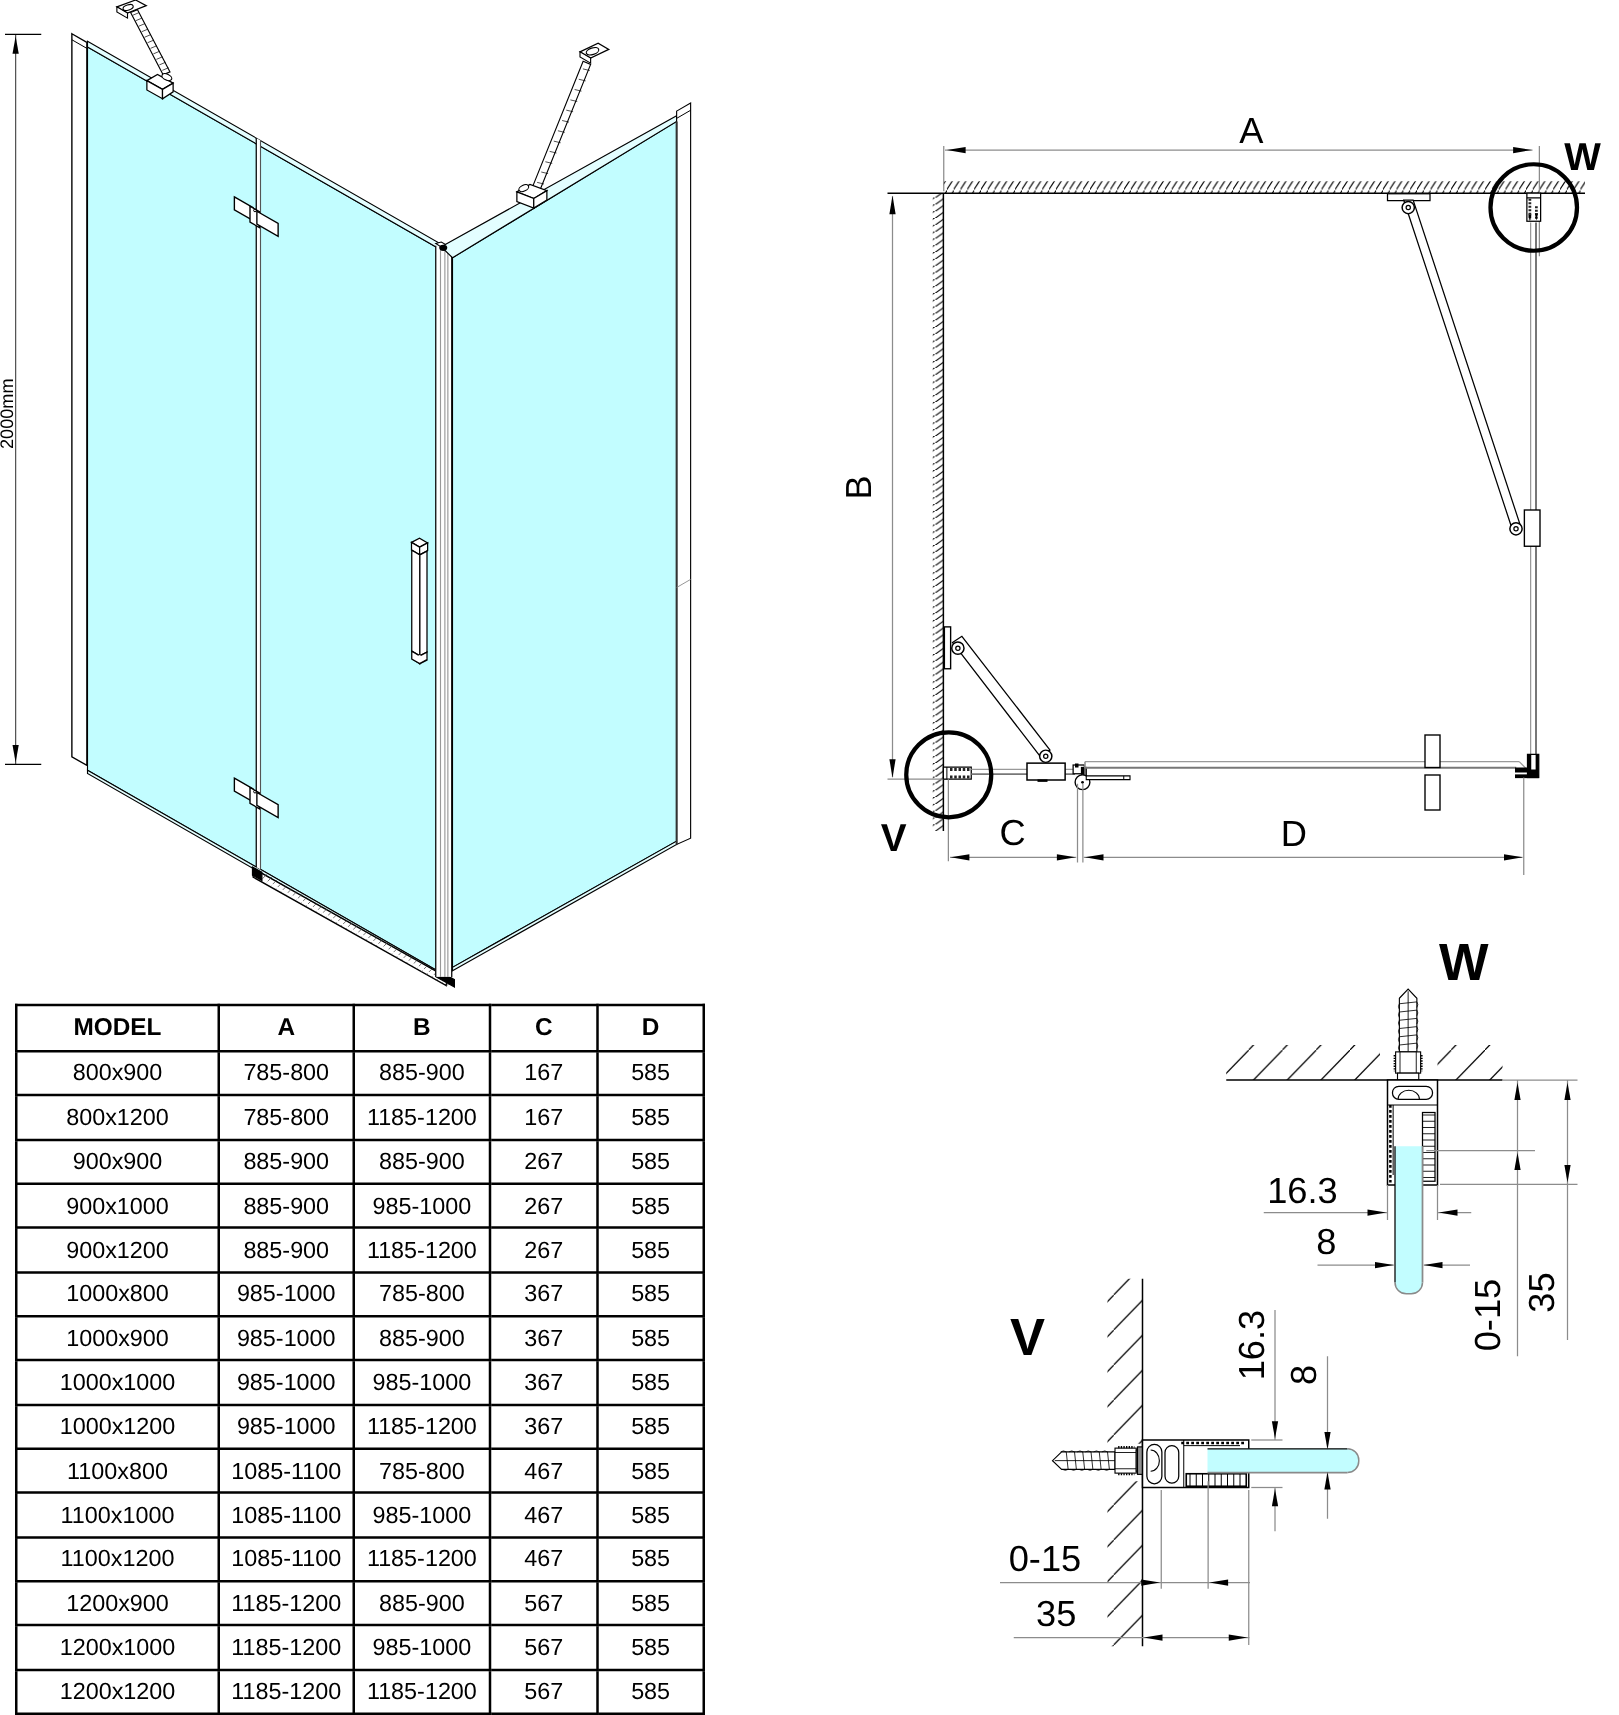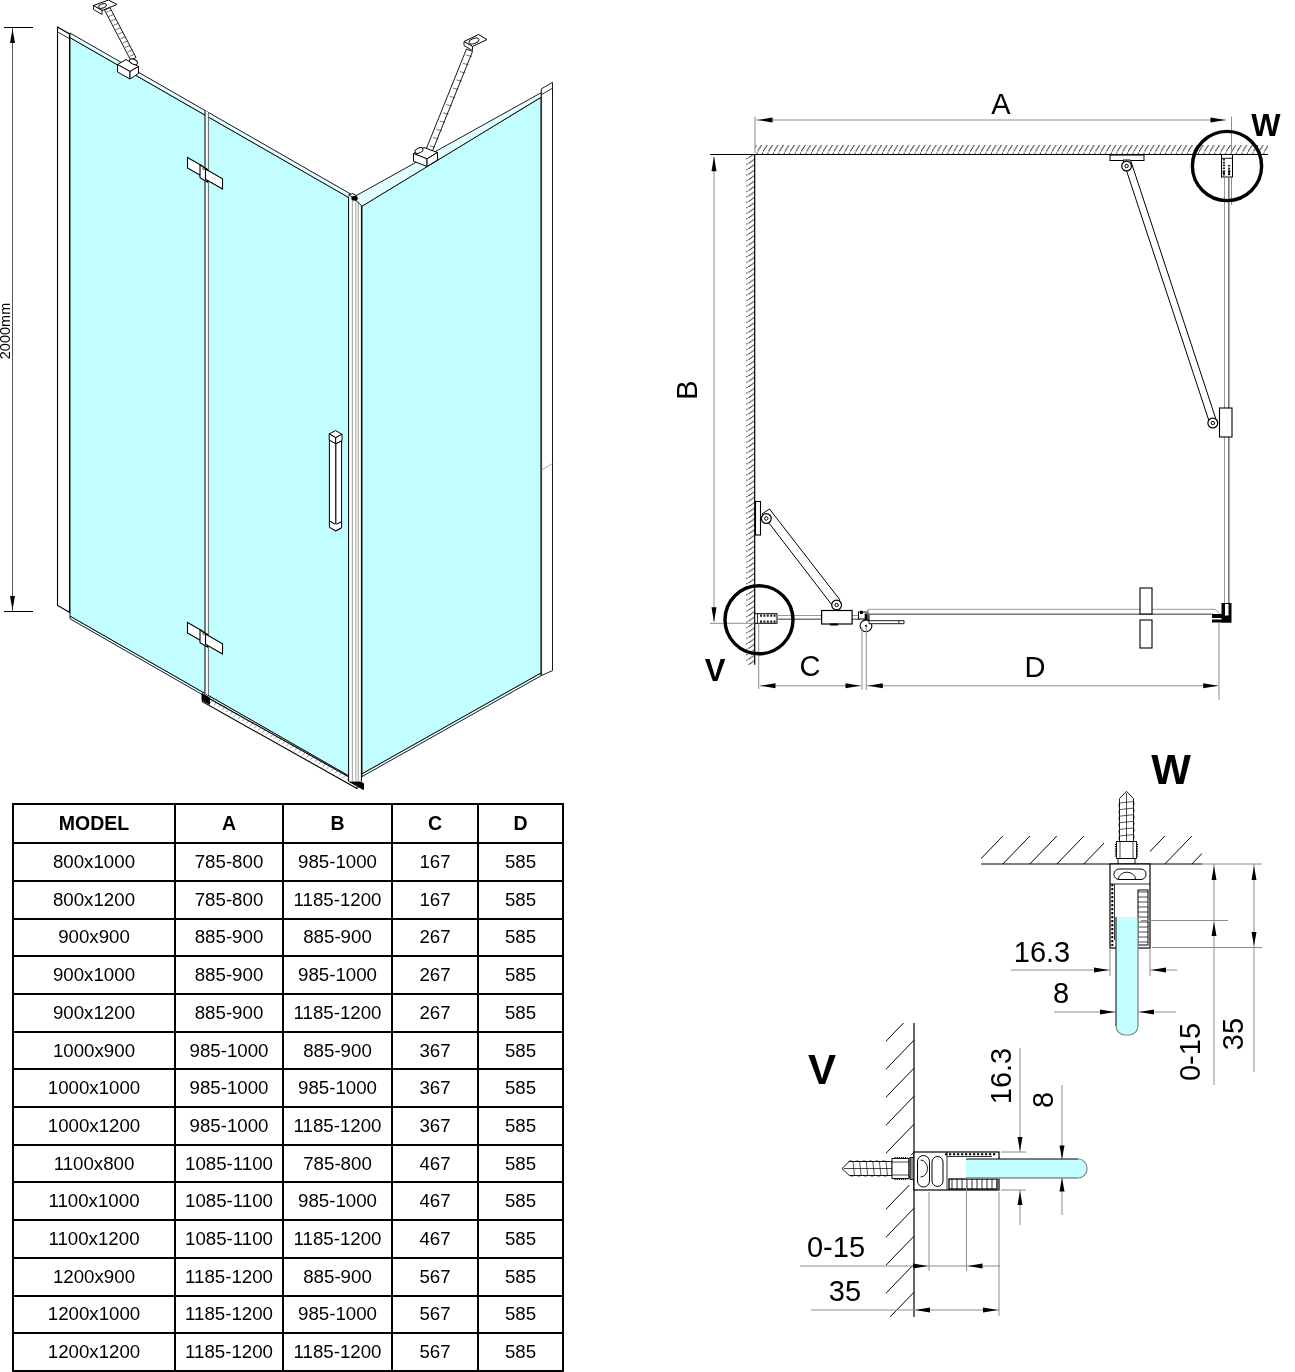--- a/index.html
+++ b/index.html
@@ -380,23 +380,23 @@
       </colgroup>
 <tbody>
         <tr>
           <th>MODEL</th>
           <th>A</th>
           <th>B</th>
           <th>C</th>
           <th>D</th>
         </tr>
 <tr>
-          <td>800x1000</td>
+          <td>800x900</td>
           <td>785-800</td>
-          <td>985-1000</td>
+          <td>885-900</td>
           <td>167</td>
           <td>585</td>
         </tr>
 <tr>
           <td>800x1200</td>
           <td>785-800</td>
           <td>1185-1200</td>
           <td>167</td>
           <td>585</td>
         </tr>
@@ -412,20 +412,27 @@
           <td>885-900</td>
           <td>985-1000</td>
           <td>267</td>
           <td>585</td>
         </tr>
 <tr>
           <td>900x1200</td>
           <td>885-900</td>
           <td>1185-1200</td>
           <td>267</td>
+          <td>585</td>
+        </tr>
+<tr>
+          <td>1000x800</td>
+          <td>985-1000</td>
+          <td>785-800</td>
+          <td>367</td>
           <td>585</td>
         </tr>
 <tr>
           <td>1000x900</td>
           <td>985-1000</td>
           <td>885-900</td>
           <td>367</td>
           <td>585</td>
         </tr>
 <tr>

